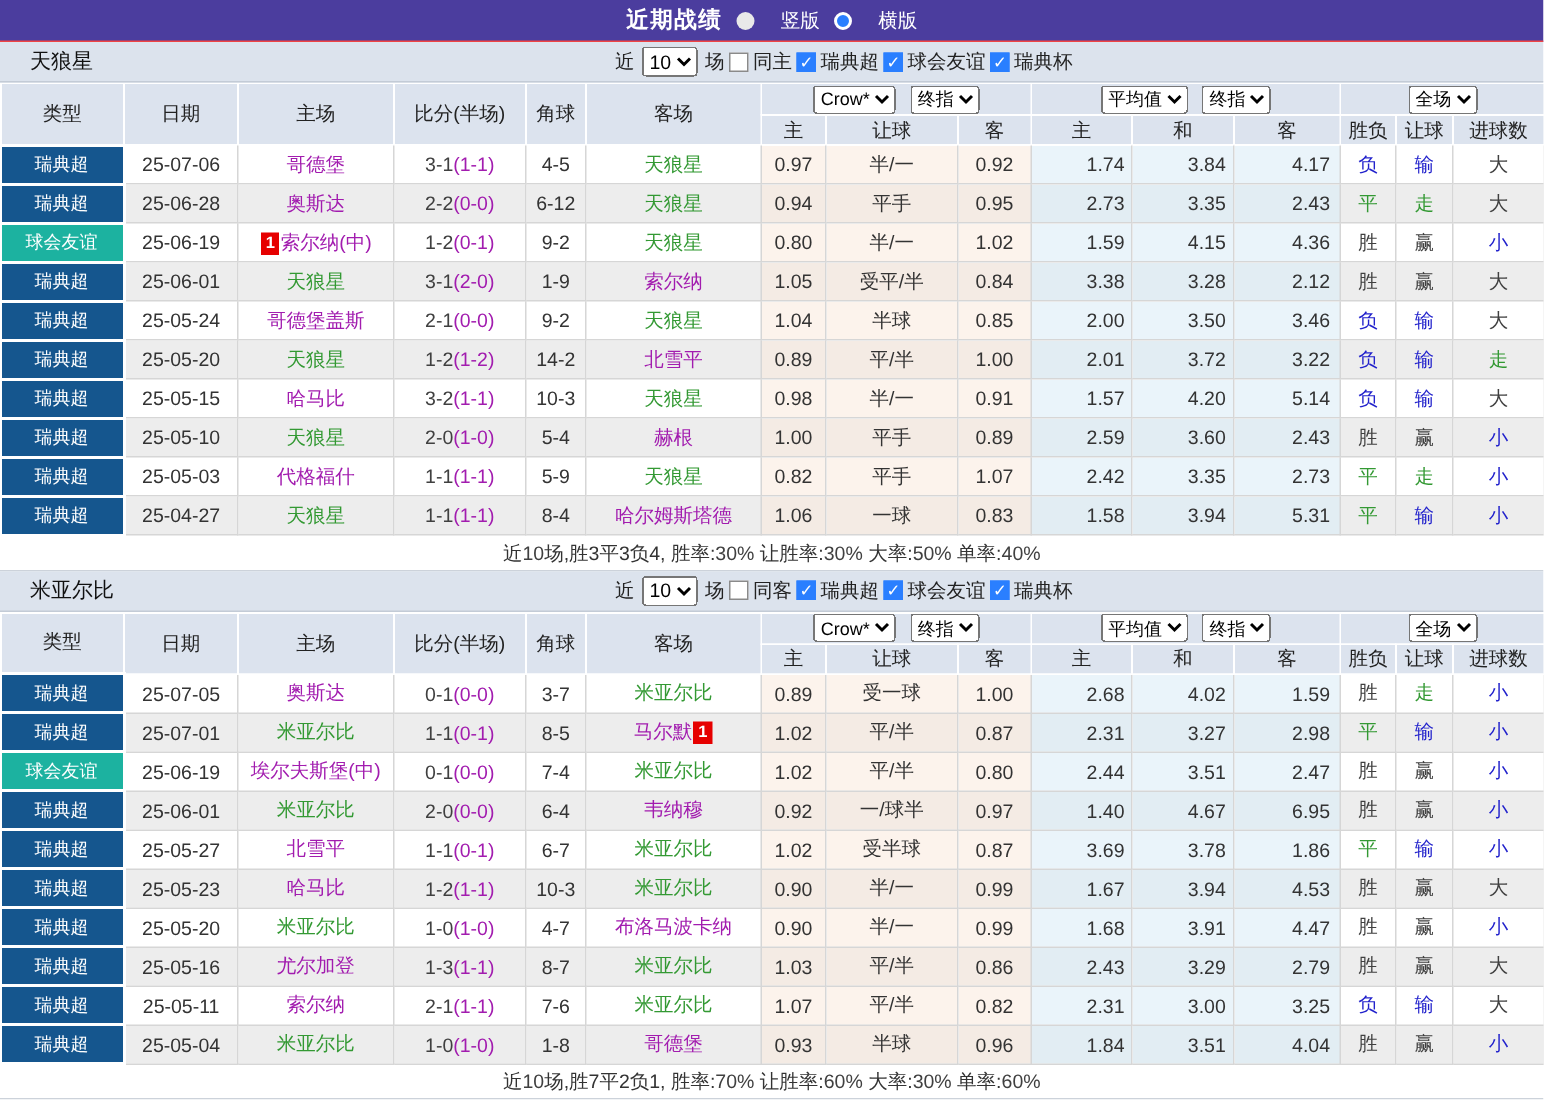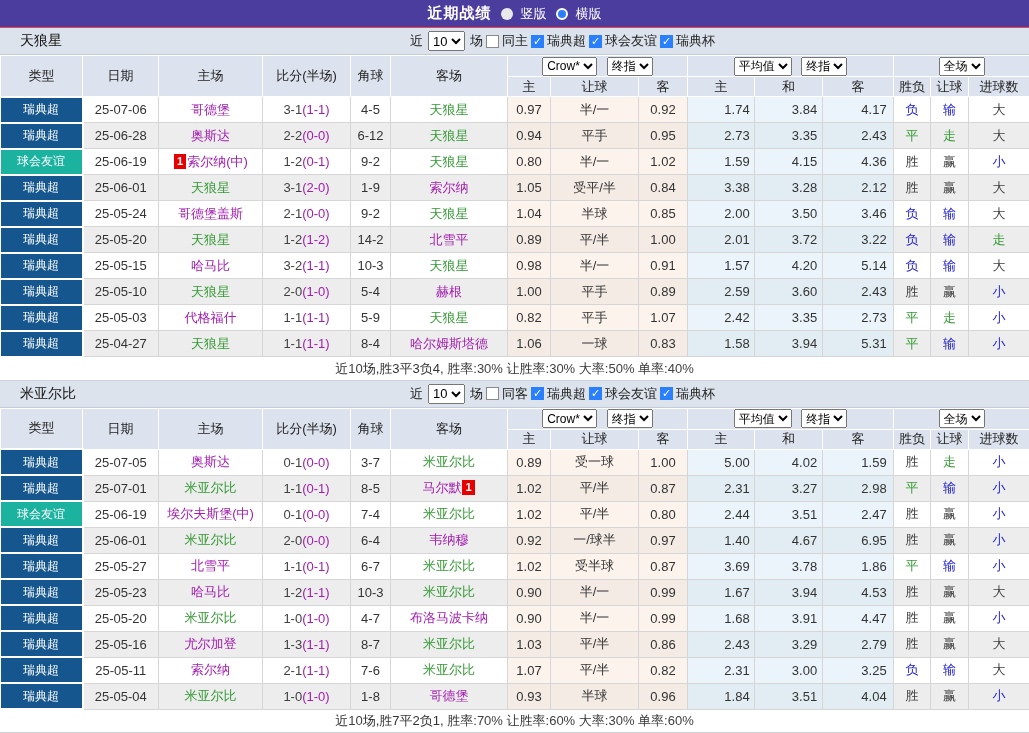--- a/index.html
+++ b/index.html
@@ -7,21 +7,21 @@
     width: 1029px; height: 733px; overflow: hidden; background: #fff;
     font-family: "Liberation Sans", "DejaVu Sans", sans-serif;
     font-size: 13px; color: #333;
   }
   
   .topbar {
     height: 28px; background: #4B3D9E; border-bottom: 1px solid #ef4444;
     display: flex; align-items: center; justify-content: center; gap: 9px; color: #fff;
   }
   .topbar .title { font-weight: bold; font-size: 15px; letter-spacing: 1px; }
-  .radio-group { display: flex; align-items: center; gap: 8px; font-size: 13px; }
+  .radio-group { display: flex; align-items: center; gap: 18px; font-size: 13px; }
   .radio-on  { width: 12px; height: 12px; border-radius: 50%; background: #e9e9e9; }
   .radio-off { width: 12px; height: 12px; border-radius: 50%; border: 2px solid #fff; background: #2a7fff; }
   
   .section-bar {
     height: 27px; background: #DCE3ED; border-bottom: 1px solid #c3cbd6;
     position: relative; display: flex; align-items: center; justify-content: center;
   }
   .team-name { position: absolute; left: 20px; font-size: 14px; color: #111; }
   .controls { display: flex; align-items: center; gap: 3px; font-size: 13px; color: #222; margin-left: 96px; }
   .controls select { font-size: 13px; height: 20px; margin: 0 2px; }
@@ -381,21 +381,21 @@
       <tr class="odd">
         <td class="type">瑞典超</td>
         <td>25-07-05</td>
         <td><span class="dark">奥斯达</span></td>
         <td><span class="red">0-1</span><span class="dark">(0-0)</span></td>
         <td>3-7</td>
         <td><span class="green">米亚尔比</span></td>
         <td class="cream">0.89</td>
         <td class="cream">受一球</td>
         <td class="cream">1.00</td>
-        <td class="avg">5.00</td>
+        <td class="avg">2.68</td>
         <td class="avg">4.02</td>
         <td class="avg">1.59</td>
         <td><span class="red">胜</span></td>
         <td><span class="green">走</span></td>
         <td><span class="blue">小</span></td>
       </tr>
       <tr class="even">
         <td class="type">瑞典超</td>
         <td>25-07-01</td>
         <td><span class="green">米亚尔比</span></td>

